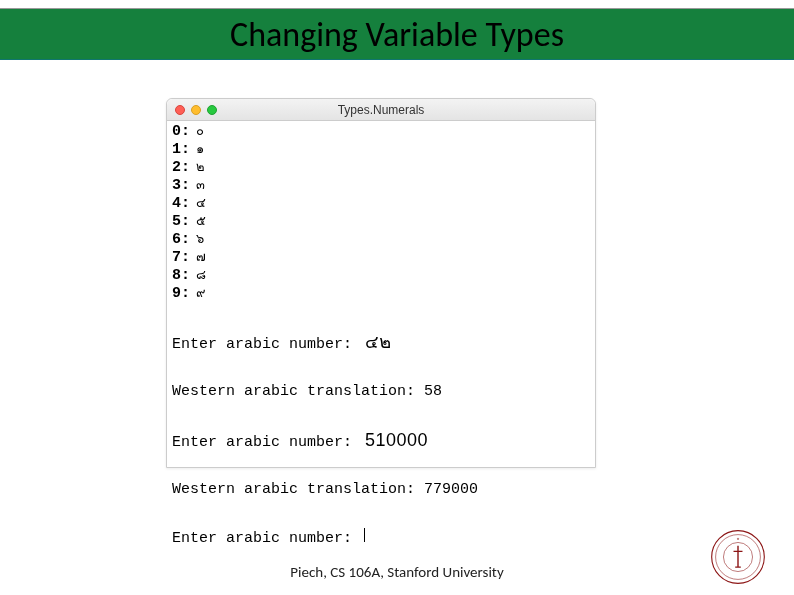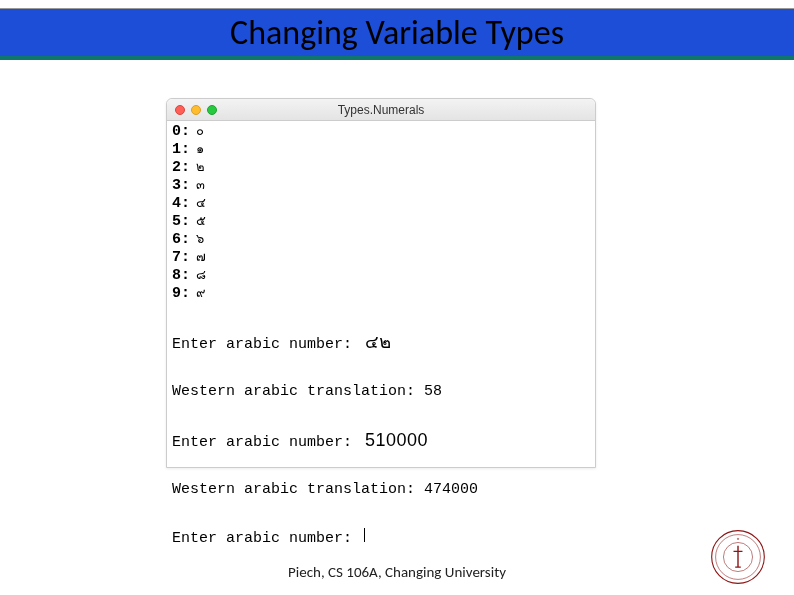--- a/index.html
+++ b/index.html
@@ -10,23 +10,23 @@
     font-family: "Helvetica Neue", Arial, sans-serif;
     position: relative;
     overflow: hidden;
   }
   .title-band {
     position: absolute;
     top: 8px;
     left: 0;
     right: 0;
     height: 52px;
-    background: #1d4ed8;
+    background: #15803d;
     border-top: 1px solid #999;
-    border-bottom: 4px solid #0f766e;
+    border-bottom: 1px solid #0f766e;
     display: flex;
     align-items: center;
     justify-content: center;
   }
   .title-band h1 {
     font-family: "Calibri", "Helvetica Neue", Arial, sans-serif;
     font-size: 34px;
     font-weight: 400;
     color: #000;
   }
@@ -171,29 +171,29 @@
     <div class="prompt-line">
       <span>Enter arabic number: </span><span class="thai-in">๔๒</span>
     </div>
     <div class="prompt-line">
       <span>Western arabic translation: </span><span class="resp">58</span>
     </div>
     <div class="prompt-line">
       <span>Enter arabic number: </span><span class="thai-in">510000</span>
     </div>
     <div class="prompt-line">
-      <span>Western arabic translation: </span><span class="resp">474000</span>
+      <span>Western arabic translation: </span><span class="resp">779000</span>
     </div>
     <div class="prompt-line">
       <span>Enter arabic number: </span><span class="cursor"></span>
     </div>
   </div>
 </div>
 
-<div class="footer">Piech, CS 106A, Changing University</div>
+<div class="footer">Piech, CS 106A, Stanford University</div>
 
 <div class="seal">
   <svg viewBox="0 0 100 100">
     <circle cx="50" cy="50" r="47" fill="none" stroke="#8C1515" stroke-width="2"></circle>
     <circle cx="50" cy="50" r="40" fill="none" stroke="#8C1515" stroke-width="1"></circle>
     <circle cx="50" cy="50" r="26" fill="none" stroke="#8C1515" stroke-width="1"></circle>
     <path d="M50 30 L50 68 M42 40 L58 40 M45 68 L55 68" stroke="#8C1515" stroke-width="2.5" fill="none"></path>
     <g fill="#8C1515" font-size="6" font-family="serif" text-anchor="middle">
       <text x="50" y="20">★</text>
     </g>

